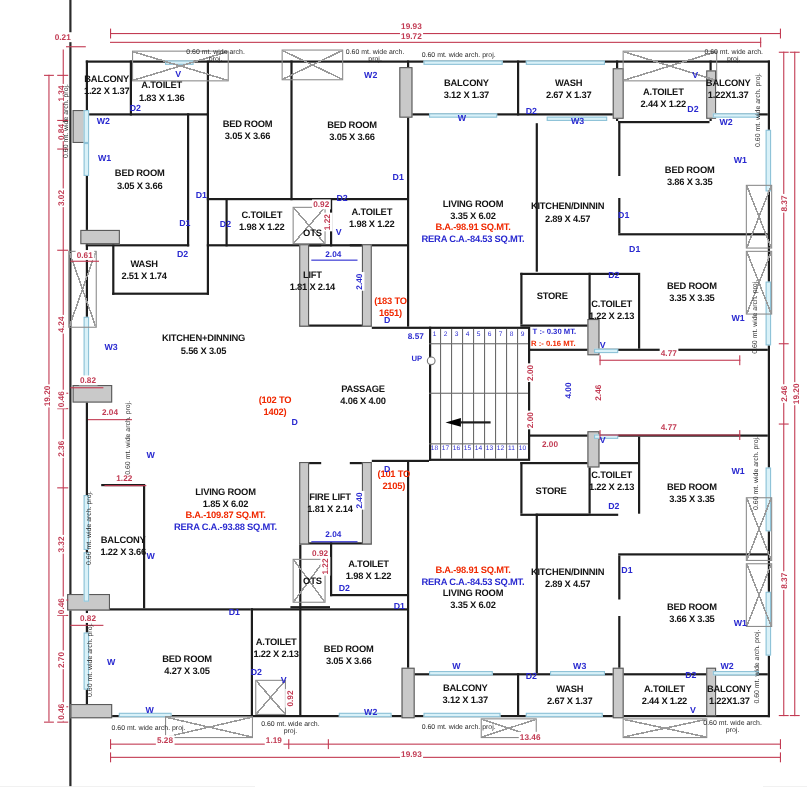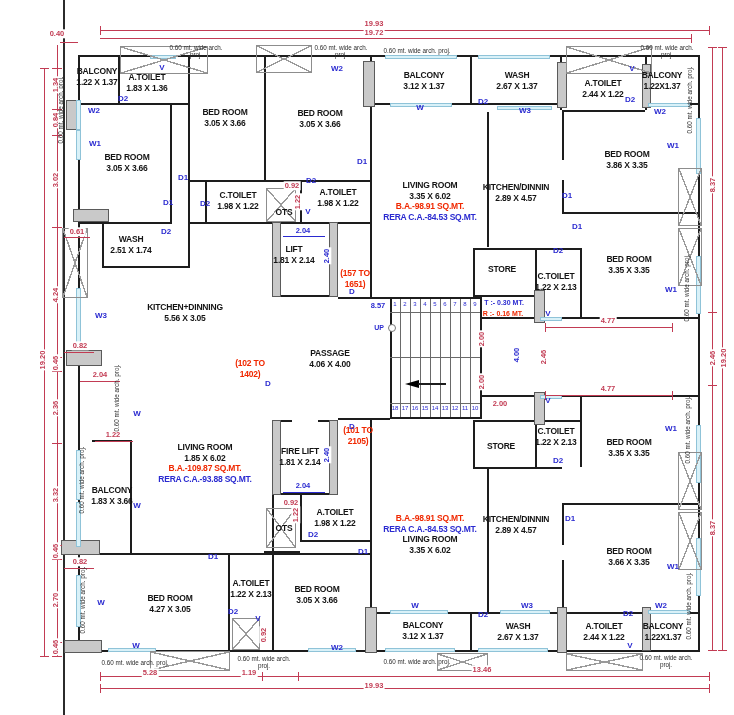--- a/index.html
+++ b/index.html
@@ -260,35 +260,35 @@
         <div>1.98 X 1.22</div>
       </div>
       <div class="lab room" style="left: 131px; top: 245px;">
         <div>WASH</div>
         <div>2.51 X 1.74</div>
       </div>
       <div class="lab room" style="left: 185px; top: 313px;">
         <div>KITCHEN+DINNING</div>
         <div>5.56 X 3.05</div>
       </div>
-      <div class="lab room" style="left: 294px; top: 255px;">
+      <div class="lab room" style="left: 284px; top: 255px;">
         <div>LIFT</div>
         <div>1.81 X 2.14</div>
       </div>
       <div class="lab room" style="left: 330px; top: 359px;">
         <div>PASSAGE</div>
         <div>4.06 X 4.00</div>
       </div>
       <div class="lab room" style="left: 300px; top: 457px;">
         <div>FIRE LIFT</div>
         <div>1.81 X 2.14</div>
       </div>
       <div class="lab room" style="left: 112px; top: 496px;">
         <div>BALCONY</div>
-        <div>1.83 X 3.66</div>
+        <div>1.22 X 3.66</div>
       </div>
       <div class="lab room" style="left: 170px; top: 604px;">
         <div>BED ROOM</div>
         <div>4.27 X 3.05</div>
       </div>
       <div class="lab room" style="left: 251px; top: 589px;">
         <div>A.TOILET</div>
         <div>1.22 X 2.13</div>
       </div>
       <div class="lab room" style="left: 317px; top: 595px;">
@@ -387,34 +387,34 @@
         <div class="red">B.A.-109.87 SQ.MT.</div>
         <div class="blue">RERA C.A.-93.88 SQ.MT.</div>
       </div>
       <div class="lab room" style="left: 430px; top: 534px;">
         <div class="red">B.A.-98.91 SQ.MT.</div>
         <div class="blue">RERA C.A.-84.53 SQ.MT.</div>
         <div class="k">LIVING ROOM</div>
         <div class="k">3.35 X 6.02</div>
       </div>
       <div class="lab room red" style="left: 355px; top: 279px;">
-        <div>(157 TO</div>
+        <div>(183 TO</div>
         <div>1651)</div>
       </div>
       <div class="lab room red" style="left: 250px; top: 369px;">
         <div>(102 TO</div>
         <div>1402)</div>
       </div>
       <div class="lab room red" style="left: 358px; top: 436px;">
         <div>(101 TO</div>
         <div>2105)</div>
       </div>
       <div class="lab dim" style="left: 374px; top: 24px;">19.93</div>
       <div class="lab dim" style="left: 374px; top: 33px;">19.72</div>
-      <div class="lab dim" style="left: 57px; top: 34px;">0.40</div>
+      <div class="lab dim" style="left: 57px; top: 34px;">0.21</div>
       <div class="lab dim rot" style="left: 56px; top: 85px;">1.34</div>
       <div class="lab dim rot" style="left: 56px; top: 120px;">0.84</div>
       <div class="lab dim rot" style="left: 56px; top: 180px;">3.02</div>
       <div class="lab dim rot" style="left: 56px; top: 295px;">4.24</div>
       <div class="lab dim rot" style="left: 56px; top: 363px;">0.46</div>
       <div class="lab dim rot" style="left: 56px; top: 408px;">2.36</div>
       <div class="lab dim rot" style="left: 56px; top: 495px;">3.32</div>
       <div class="lab dim rot" style="left: 56px; top: 551px;">0.46</div>
       <div class="lab dim rot" style="left: 56px; top: 600px;">2.70</div>
       <div class="lab dim rot" style="left: 56px; top: 647px;">0.46</div>

